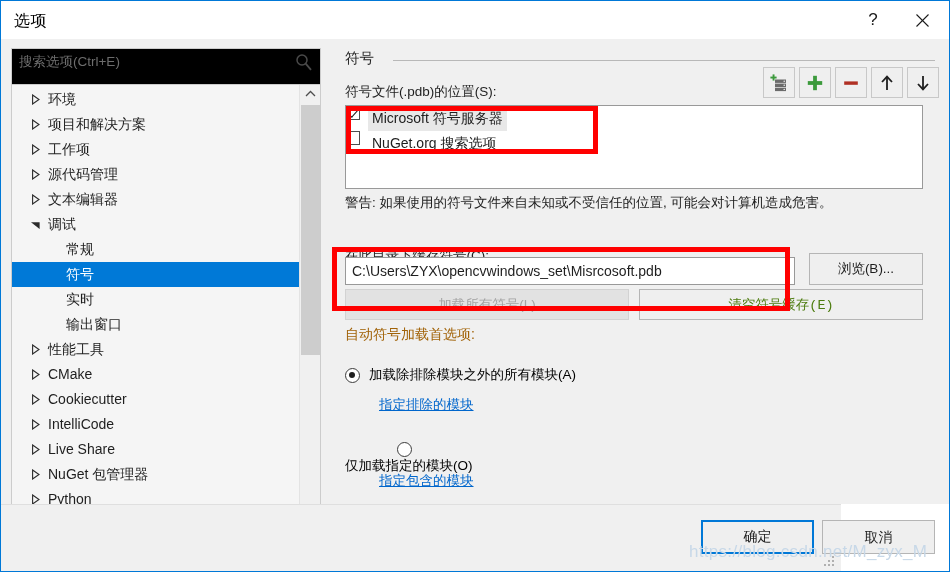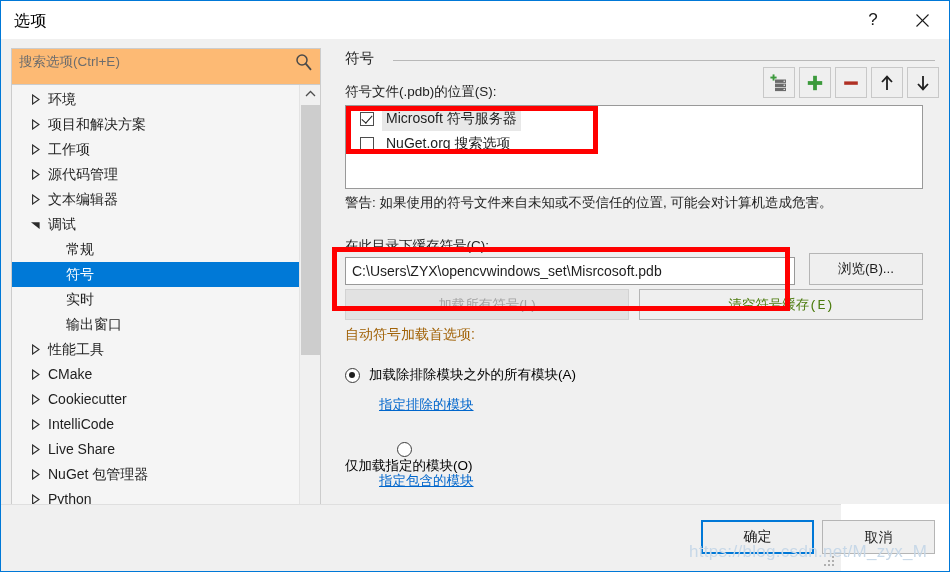--- a/index.html
+++ b/index.html
@@ -69,21 +69,21 @@
     background: #f0f0f0;
   }
   
   #search-box {
     position: absolute;
     left: 10px;
     top: 9px;
     width: 310px;
     height: 39px;
     box-sizing: border-box;
-    background: #fdba74;
+    background: #000000;
     border: 1px solid #cccccc;
   }
   #search-input {
     position: absolute;
     left: 0; top: 0;
     width: 282px;
     height: 25px;
     border: none;
     outline: none;
     background: transparent;
@@ -242,23 +242,23 @@
     height: 84px;
     box-sizing: border-box;
     background: #ffffff;
     border: 1px solid #999999;
     overflow: hidden;
   }
   .sym-row {
     position: relative;
     height: 25px;
     line-height: 25px;
-    padding-left: 14px;
+    padding-left: 0;
     display: flex;
-    align-items: center;
+    align-items: flex-start;
     font-size: 14px;
     white-space: nowrap;
   }
   .sym-row.highlighted .sym-label { background: #e8e8e8; }
   .cbox {
     width: 14px;
     height: 14px;
     box-sizing: border-box;
     border: 1px solid #4d4d4d;
     background: #ffffff;
@@ -281,21 +281,21 @@
   #warning-text {
     position: absolute;
     left: 4px;
     top: 155px;
     font-size: 13.5px;
     color: #1e1e1e;
   }
   #cache-label {
     position: absolute;
     left: 4px;
-    top: 198px;
+    top: 208px;
     font-size: 13.5px;
     color: #1e1e1e;
   }
   #cache-path-input {
     position: absolute;
     left: 4px;
     top: 218px;
     width: 450px;
     height: 28px;
     box-sizing: border-box;

